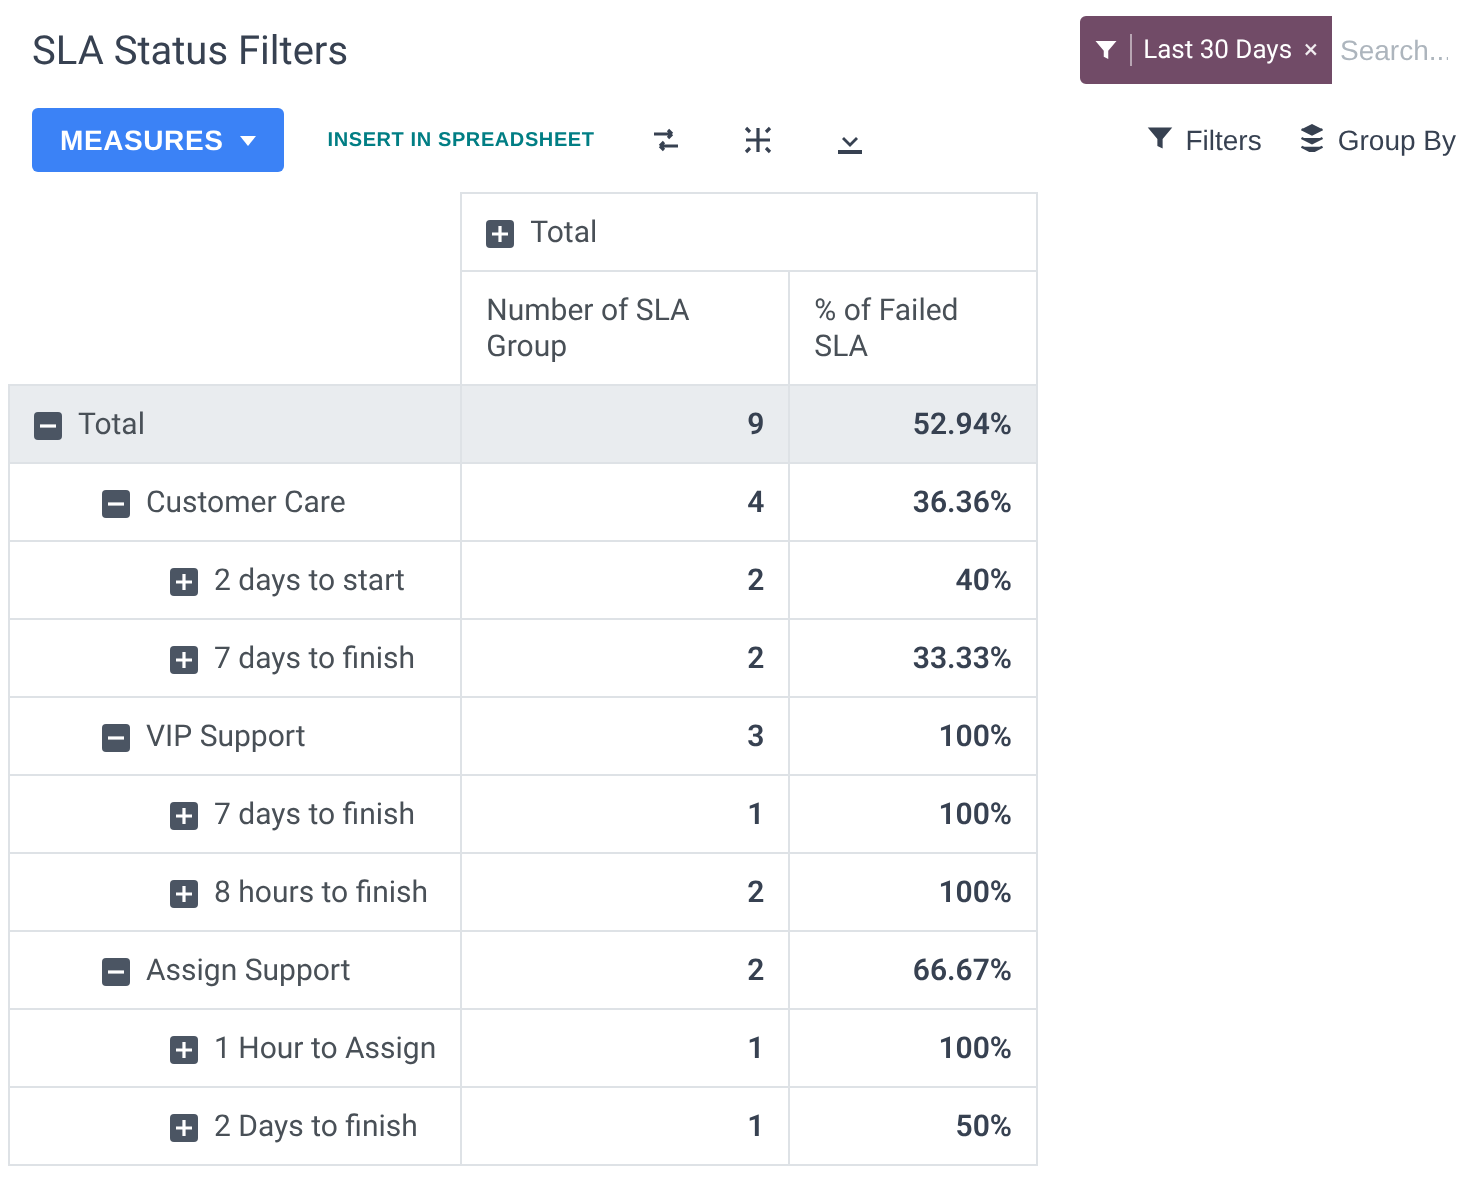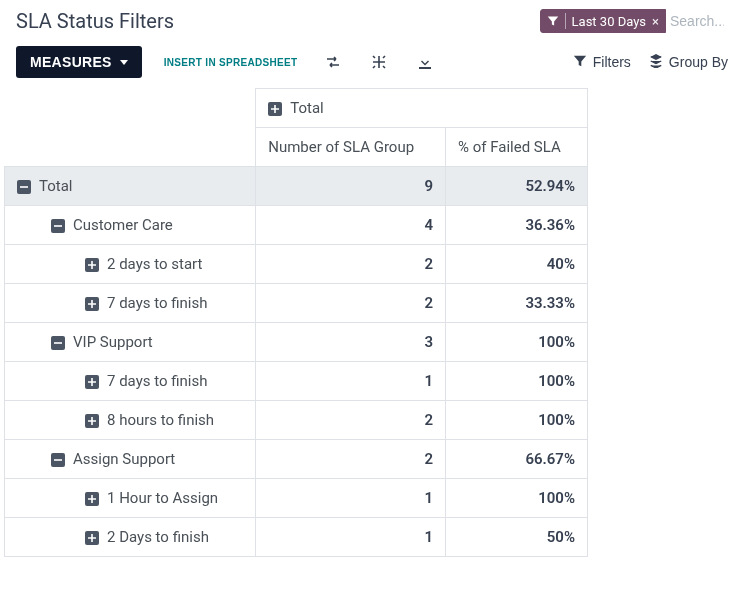--- a/index.html
+++ b/index.html
@@ -1,39 +1,39 @@
 <!DOCTYPE html>
 <html><head>
 <meta charset="utf-8">
 <style>
   * { box-sizing: border-box; margin: 0; padding: 0; }
   html, body { width: 740px; height: 600px; font-family: -apple-system, BlinkMacSystemFont, "Segoe UI", Roboto, "Helvetica Neue", Arial, sans-serif; font-size: 14px; color: #374151; background: #fff; overflow: hidden; }
 
   .header-row { display: flex; align-items: center; padding: 8px 12px 4px 16px; }
   .page-title { font-size: 20px; color: #374151; font-weight: 400; flex: 0 0 auto; }
   .spacer { flex: 1 1 auto; }
-  .filter-chip { display: inline-flex; align-items: center; background: #714B67; color: #fff; font-size: 13px; border-radius: 3px 0 0 3px; height: 24px; padding: 0 6px 0 6px; gap: 6px; border: 1px solid #714B67; }
+  .filter-chip { display: inline-flex; align-items: center; background: #714B67; color: #fff; font-size: 13px; border-radius: 3px 0 0 3px; height: 34px; padding: 0 6px 0 6px; gap: 6px; border: 1px solid #714B67; }
   .filter-chip .funnel svg { width: 12px; height: 12px; display: block; }
   .filter-chip .sep { width: 1px; height: 16px; background: rgba(255,255,255,0.5); }
   .filter-chip .close { font-size: 13px; opacity: 0.9; cursor: pointer; }
   .search-input { border: none; outline: none; font-size: 14px; color: #6b7280; padding: 4px 4px; width: 62px; height: 26px; }
   .search-input::placeholder { color: #adb5bd; }
 
   .toolbar { display: flex; align-items: center; padding: 8px 12px 10px 16px; gap: 18px; }
-  .btn-measures { background: #0f172a; color: #fff; border: none; padding: 8px 14px; font-size: 14px; font-weight: 600; letter-spacing: 0.3px; display: inline-flex; align-items: center; gap: 8px; cursor: pointer; border-radius: 3px; }
+  .btn-measures { background: #3b82f6; color: #fff; border: none; padding: 8px 14px; font-size: 14px; font-weight: 600; letter-spacing: 0.3px; display: inline-flex; align-items: center; gap: 8px; cursor: pointer; border-radius: 3px; }
   .btn-measures .caret { width: 0; height: 0; border-left: 4px solid transparent; border-right: 4px solid transparent; border-top: 5px solid #fff; }
   .btn-link { background: none; border: none; color: #017e84; font-size: 10px; font-weight: 600; letter-spacing: 0.3px; cursor: pointer; padding: 6px 4px; }
   .icon-btn { background: none; border: none; color: #374151; cursor: pointer; padding: 4px 6px; display: inline-flex; align-items: center; }
   .icon-btn svg { width: 16px; height: 16px; display: block; }
   .toolbar-right { margin-left: auto; display: flex; align-items: center; gap: 18px; }
   .tool-text-btn { background: none; border: none; color: #374151; font-size: 14px; cursor: pointer; display: inline-flex; gap: 6px; }
   .tool-text-btn svg { width: 14px; height: 14px; display: block; }
 
   .pivot-wrap { padding: 0 0 0 0; }
-  table.pivot { border-collapse: collapse; width: 584px; margin-left: 4px; padding-left: 32px; }
+  table.pivot { border-collapse: collapse; width: 515px; margin-left: 4px; padding-left: 32px; }
   table.pivot th, table.pivot td { border: 1px solid #dee2e6; padding: 10px 12px; font-size: 15px; color: #495057; background: #fff; }
   table.pivot th { font-weight: 400; text-align: left; background: #fff; }
   table.pivot td.num { text-align: right; font-weight: 600; color: #374151; }
   .corner { border-top: none !important; border-left: none !important; background: #fff !important; }
   .col-total-cell { }
   .row-total { background: #e9ecef !important; }
   .row-total td, .row-total th { background: #e9ecef !important; }
   .row-odd td, .row-odd th { background: #f8f9fa; }
 
   .exp { display: inline-flex; align-items: center; justify-content: center; width: 14px; height: 14px; border-radius: 2px; color: #fff; font-size: 11px; line-height: 1; margin-right: 8px; vertical-align: middle; }

